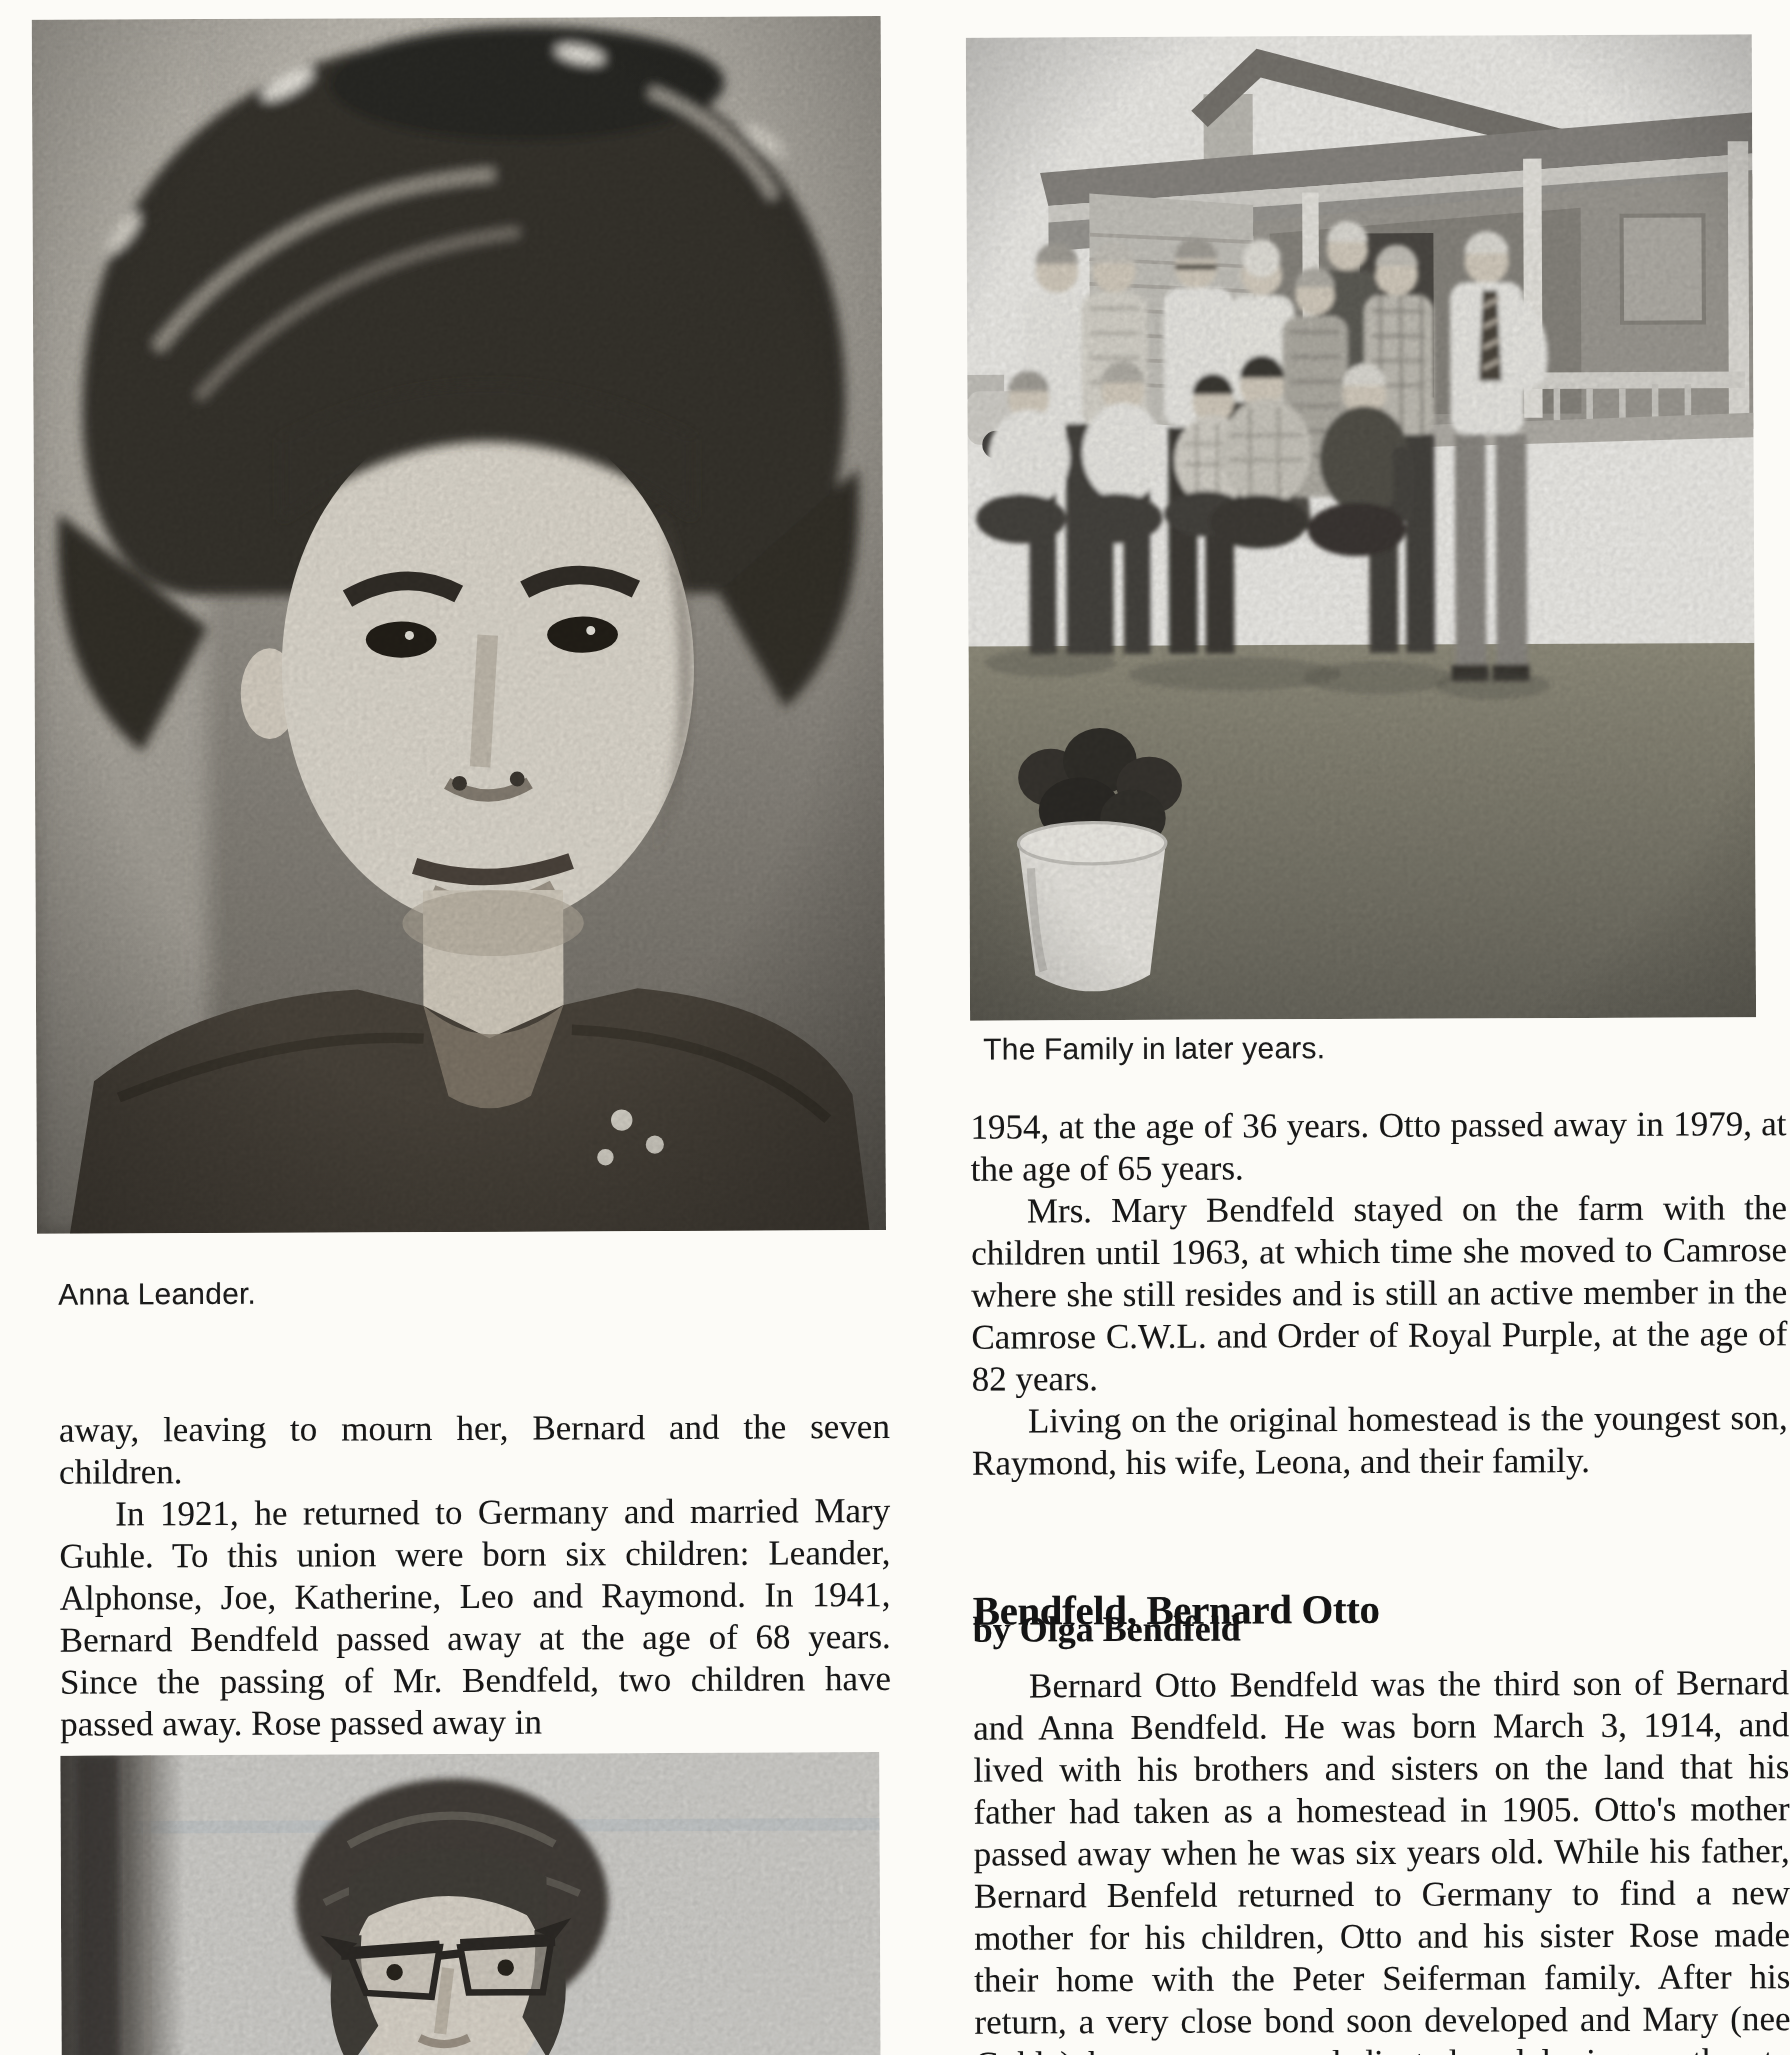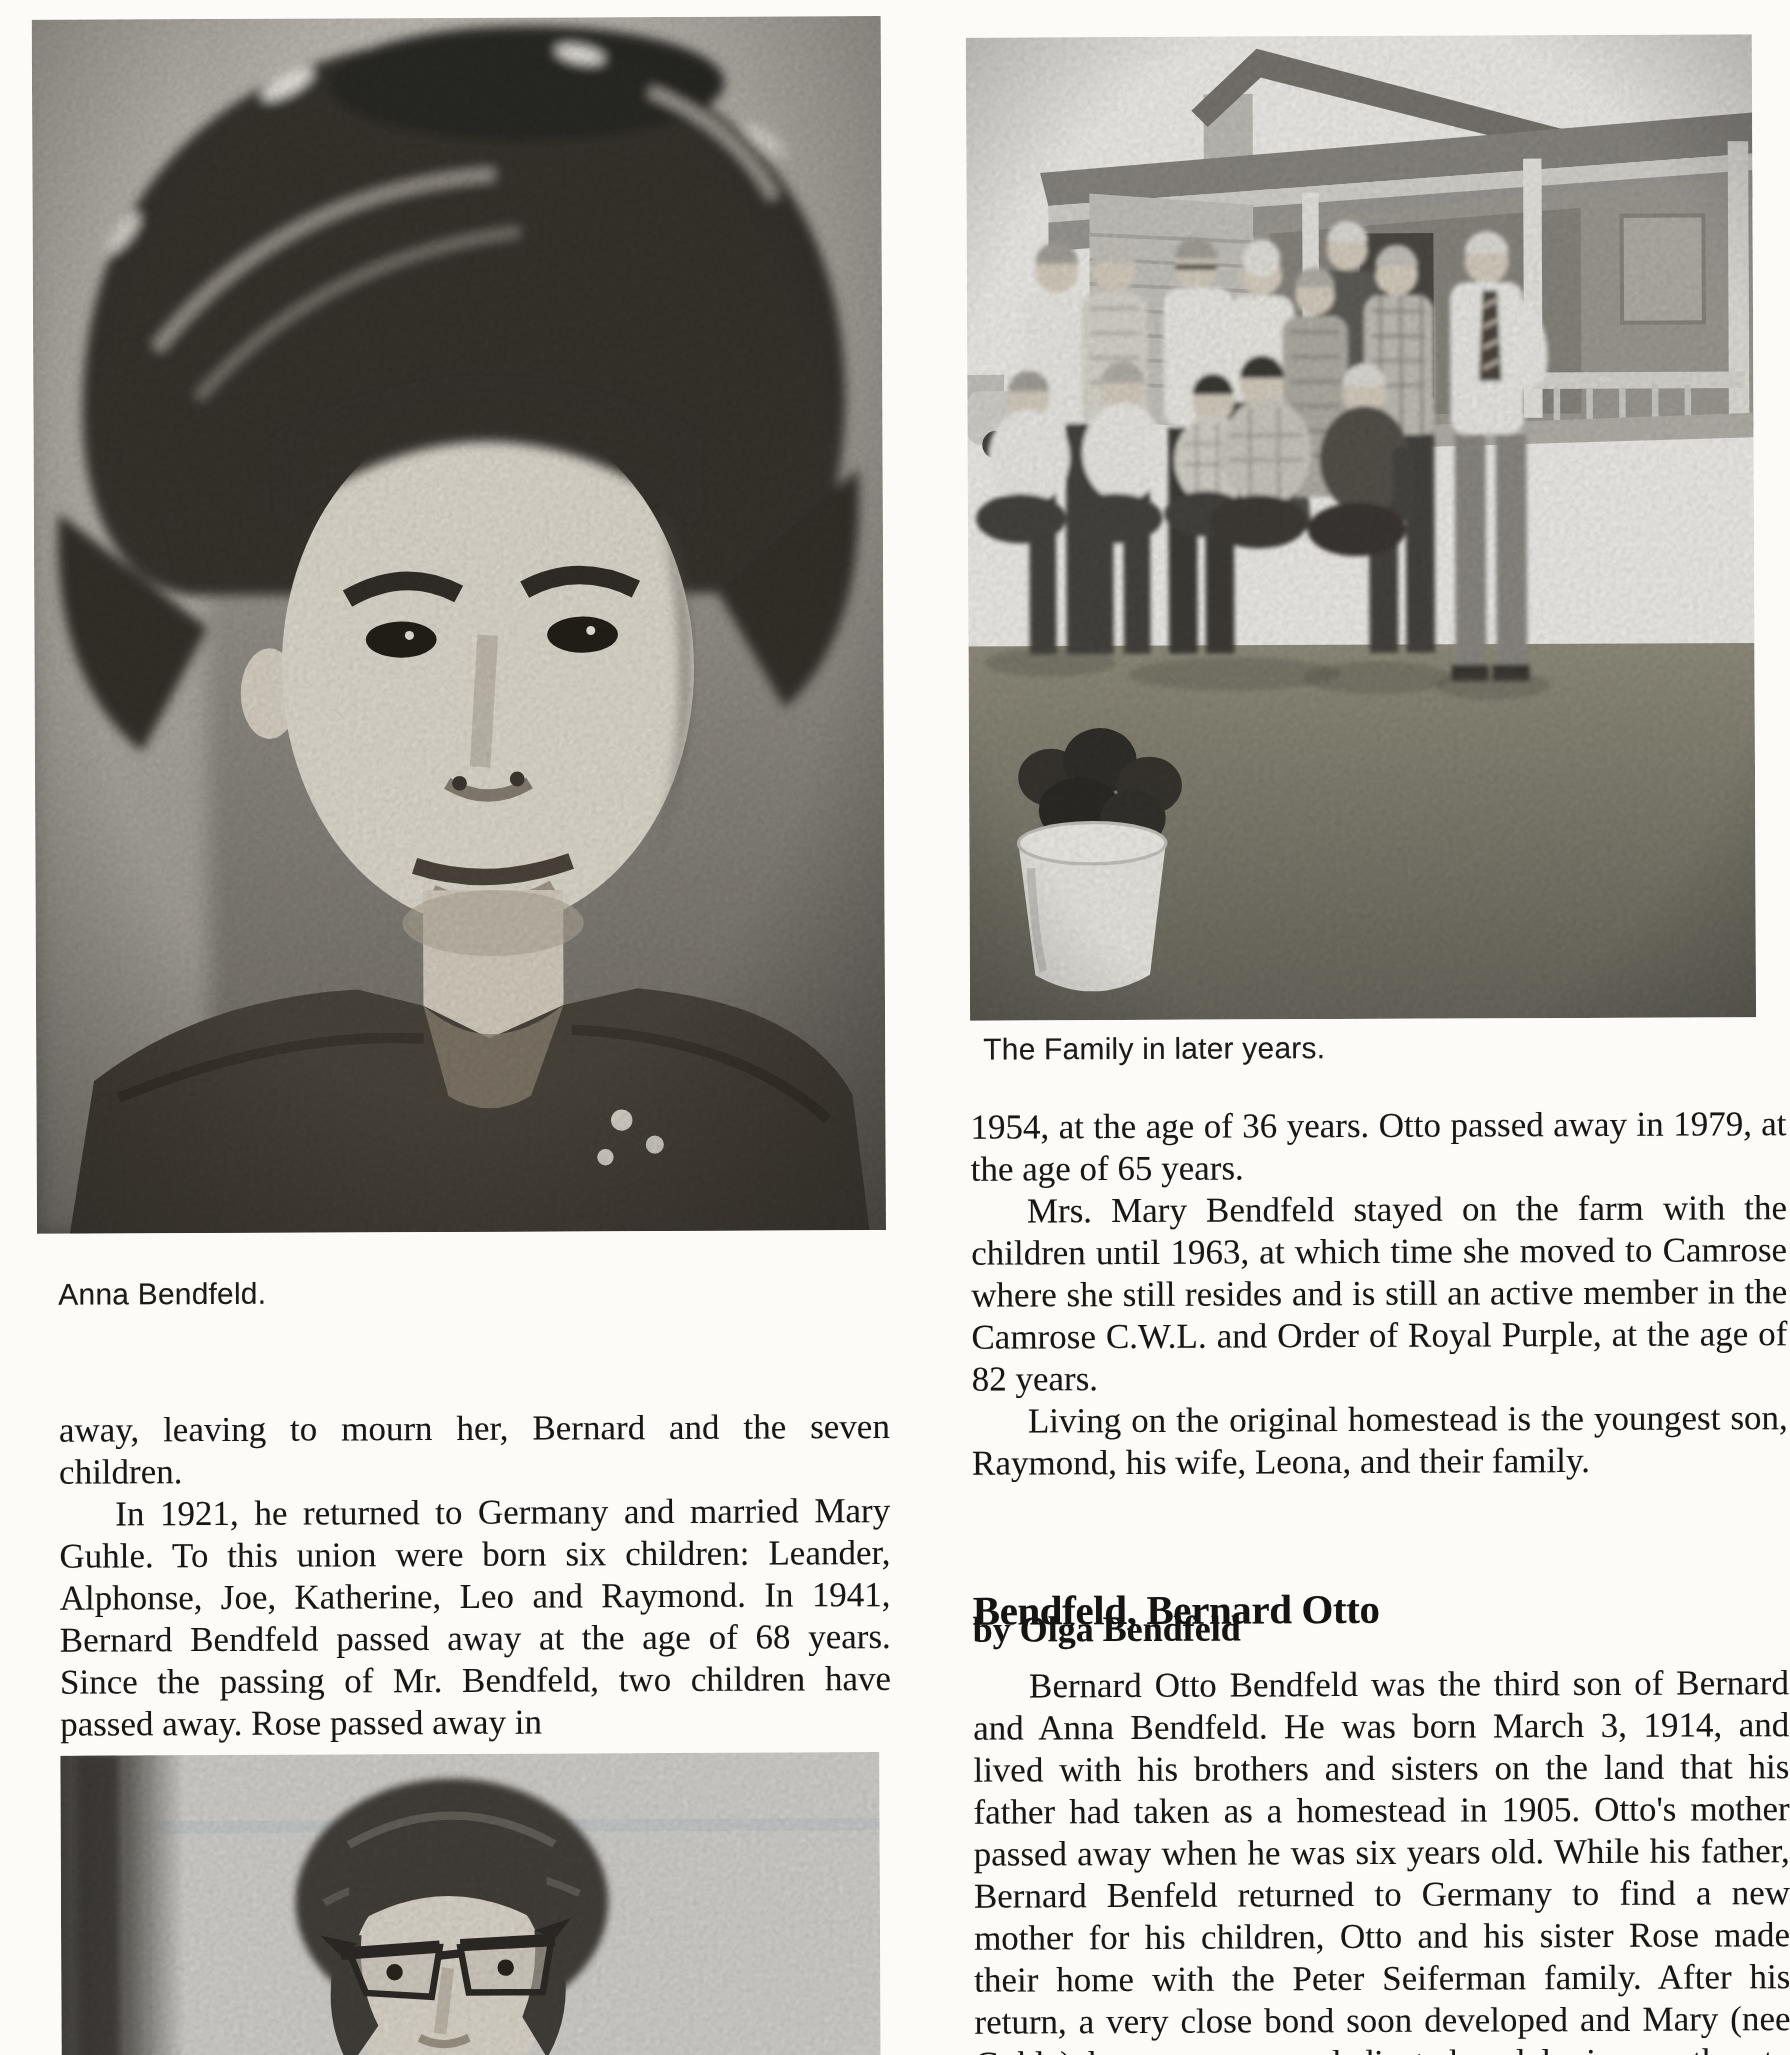--- a/index.html
+++ b/index.html
@@ -98,21 +98,21 @@
         <path d="M130,246 Q170,248 192,268" stroke="#332e27" stroke-width="2.5" fill="none" opacity="0.6"></path>
         <path d="M94,240 Q110,254 128,240 L120,262 Q110,268 100,262 Z" fill="#8d8374" opacity="0.8"></path>
         <circle cx="142" cy="268" r="2.6" fill="#e9e5da"></circle>
         <circle cx="150" cy="274" r="2.2" fill="#e9e5da"></circle>
         <circle cx="138" cy="277" r="2" fill="#e9e5da"></circle>
       </g>
       <rect width="206" height="295" fill="url(#aVIG)"></rect>
       <rect width="206" height="295" filter="url(#aNZ)" opacity="0.13"></rect>
     </svg>
   </figure>
-  <div class="caption cap-anna">Anna Bendfeld.</div>
+  <div class="caption cap-anna">Anna Leander.</div>
 
   <div class="textcol txt-left">
     <p class="noindent">away, leaving to mourn her, Bernard and the seven children.</p>
     <p class="indent">In 1921, he returned to Germany and married Mary Guhle. To this union were born six children: Leander, Alphonse, Joe, Katherine, Leo and Raymond. In 1941, Bernard Bendfeld passed away at the age of 68 years. Since the passing of Mr. Bendfeld, two children have passed away. Rose passed away in</p>
   </div>
 
   <figure class="ph-mary">
     <svg viewBox="0 0 199 149" preserveAspectRatio="none">
       <defs>
         <linearGradient id="mDR" x1="0" y1="0" x2="1" y2="0">

